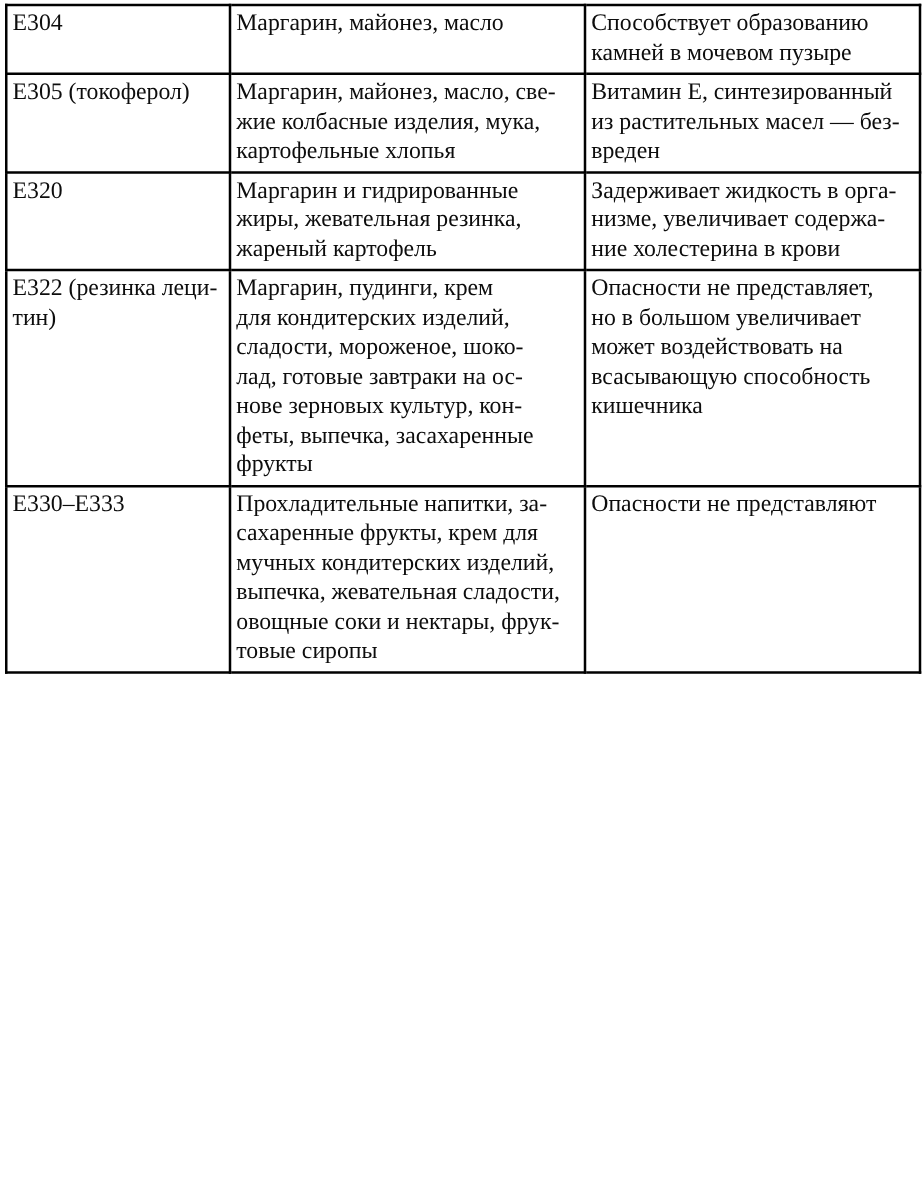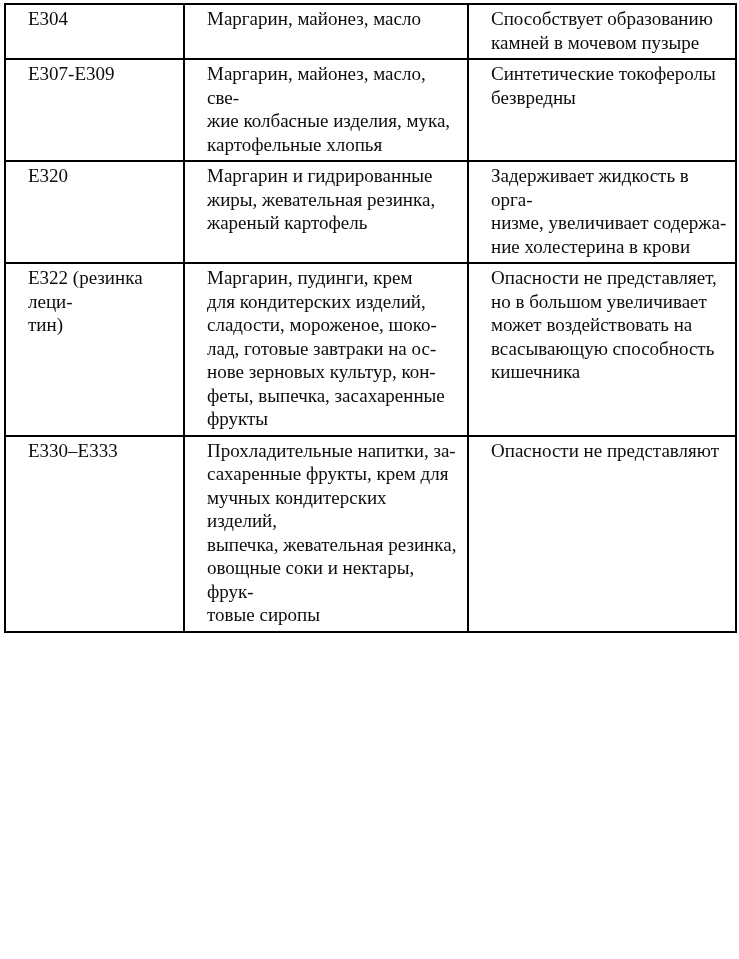--- a/index.html
+++ b/index.html
@@ -23,21 +23,21 @@
     table-layout: fixed;
     width: 731px;
     background: #ffffff;
   }
   table.additives td {
     border-top: 2px solid #000000;
     border-bottom: 2px solid #000000;
     border-left: 2px solid #000000;
     border-right: 2px solid #000000;
     vertical-align: top;
-    padding: 2px 6px 4px 22px;
+    padding: 2px 6px 4px 4px;
     font-size: 19px;
     line-height: 23.5px;
     color: #0d0d0d;
     white-space: pre-line;
     overflow: hidden;
   }
   col.c-code     { width: 179px; }
   col.c-products { width: 284px; }
   col.c-effect   { width: 268px; }
 </style>
@@ -52,29 +52,30 @@
       <col class="c-effect">
     </colgroup>
     <tbody id="additives-tbody">
   <tr>
     <td>Е304</td>
     <td>Маргарин, майонез, масло</td>
     <td>Способствует образованию
 камней в мочевом пузыре</td>
   </tr>
 
-
   <tr>
-    <td>Е307-Е309</td>
+    <td>Е305 (токоферол)</td>
     <td>Маргарин, майонез, масло, све-
 жие колбасные изделия, мука,
 картофельные хлопья</td>
-    <td>Синтетические токоферолы
-безвредны</td>
+    <td>Витамин Е, синтезированный
+из растительных масел — без-
+вреден</td>
   </tr>
+
 
 
   <tr>
     <td>Е320</td>
     <td>Маргарин и гидрированные
 жиры, жевательная резинка,
 жареный картофель</td>
     <td>Задерживает жидкость в орга-
 низме, увеличивает содержа-
 ние холестерина в крови</td>
@@ -97,21 +98,21 @@
 всасывающую способность
 кишечника</td>
   </tr>
 
 
   <tr>
     <td>Е330–Е333</td>
     <td>Прохладительные напитки, за-
 сахаренные фрукты, крем для
 мучных кондитерских изделий,
-выпечка, жевательная резинка,
+выпечка, жевательная сладости,
 овощные соки и нектары, фрук-
 товые сиропы</td>
     <td>Опасности не представляют</td>
   </tr>
 
 </tbody>
   </table>
 </div>
 
 </body></html>

